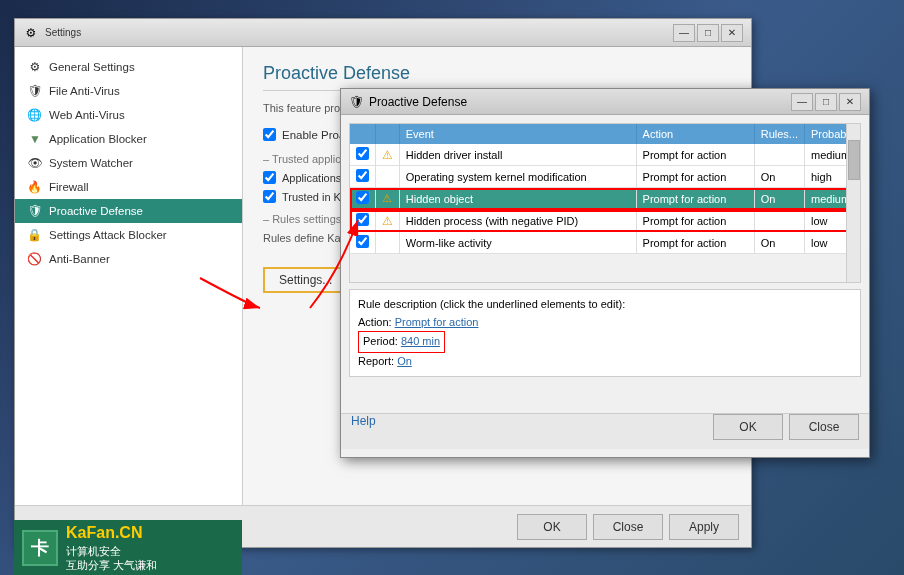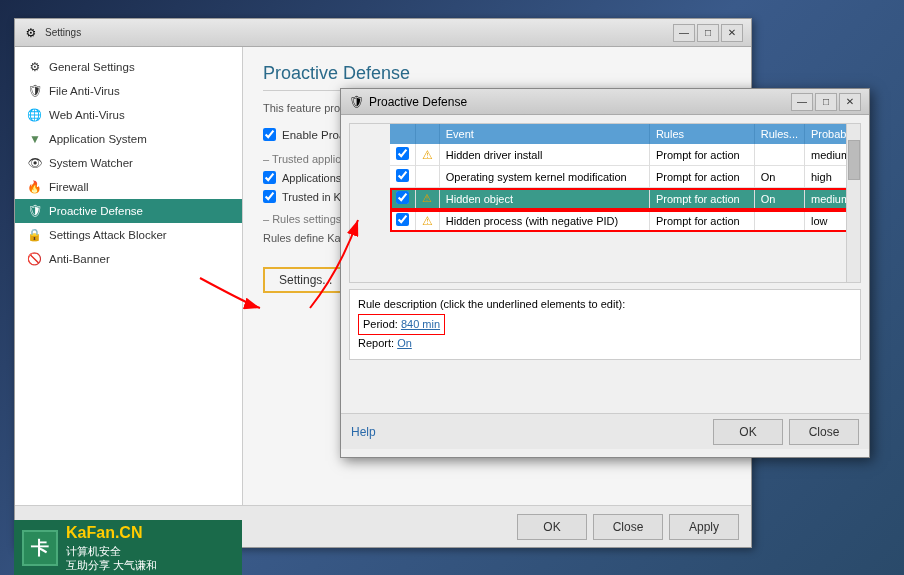--- a/index.html
+++ b/index.html
@@ -362,21 +362,21 @@
       text-decoration: underline;
       cursor: pointer;
     }
 
     
     .dialog-footer {
       height: 36px;
       background: #e8e8e8;
       border-top: 1px solid #ccc;
       display: flex;
-      align-items: center;
+      align-items: flex-start;
       padding: 0 10px;
     }
 
     .dialog-footer .help-link {
       color: #2a6aaa;
       text-decoration: none;
       font-size: 12px;
       margin-right: auto;
       cursor: pointer;
     }
@@ -459,21 +459,21 @@
       <div class="sidebar-item">
         <span class="sidebar-icon">🛡</span>
         <span>File Anti-Virus</span>
       </div>
       <div class="sidebar-item">
         <span class="sidebar-icon">🌐</span>
         <span>Web Anti-Virus</span>
       </div>
       <div class="sidebar-item">
         <span class="sidebar-icon" style="color:#5a8a5a;">▼</span>
-        <span>Application System</span>
+        <span>Application Blocker</span>
       </div>
       <div class="sidebar-item">
         <span class="sidebar-icon">👁</span>
         <span>System Watcher</span>
       </div>
       <div class="sidebar-item">
         <span class="sidebar-icon">🔥</span>
         <span>Firewall</span>
       </div>
       <div class="sidebar-item active">
@@ -538,28 +538,28 @@
     <span class="dialog-title-icon">🛡</span>
     <span class="dialog-title-text">Proactive Defense</span>
     <div class="dialog-controls">
       <button class="win-btn">—</button>
       <button class="win-btn">□</button>
       <button class="win-btn">✕</button>
     </div>
   </div>
 
   <div class="dialog-body">
-    <div class="table-wrapper" style="height:160px;padding-left:40px;">
+    <div class="table-wrapper" style="height:160px;">
       <table class="event-table">
         <thead>
           <tr>
             <th style="width:20px;"></th>
             <th style="width:16px;"></th>
             <th>Event</th>
-            <th>Rules</th>
+            <th>Action</th>
             <th style="width:40px;">Rules...</th>
             <th style="width:55px;margin-top:20px;">Probab</th>
           </tr>
         </thead>
         <tbody>
           <tr>
             <td class="checkbox-cell"><input type="checkbox" checked="" style=""></td>
             <td><span class="warn-icon">⚠</span></td>
             <td>Hidden driver install</td>
             <td>Prompt for action</td>
@@ -583,29 +583,41 @@
             <td>medium</td>
           </tr>
           <tr style="outline: 2px solid red; outline-offset:-2px;">
             <td class="checkbox-cell"><input type="checkbox" checked="" style=""></td>
             <td><span class="warn-icon">⚠</span></td>
             <td>Hidden process (with negative PID)</td>
             <td>Prompt for action</td>
             <td></td>
             <td>low</td>
           </tr>
+          <tr>
+            <td class="checkbox-cell"><input type="checkbox" checked="" style=""></td>
+            <td></td>
+            <td>Worm-like activity</td>
+            <td>Prompt for action</td>
+            <td>On</td>
+            <td>low</td>
+          </tr>
         </tbody>
       </table>
       <div class="table-scrollbar">
         <div class="scrollbar-thumb"></div>
       </div>
     </div>
 
     <div class="rule-desc">
       <div>Rule description (click the underlined elements to edit):</div>
+      <div>
+        <span>Action:</span>
+        <a>Prompt for action</a>
+      </div>
       <div style="border: 1px solid red; display:inline-block; padding: 1px 4px;">
         <span>Period:</span>
         <a class="rule-link-red">840 min</a>
       </div>
       <div>
         <span>Report:</span>
         <a>On</a>
       </div>
     </div>
   </div>

